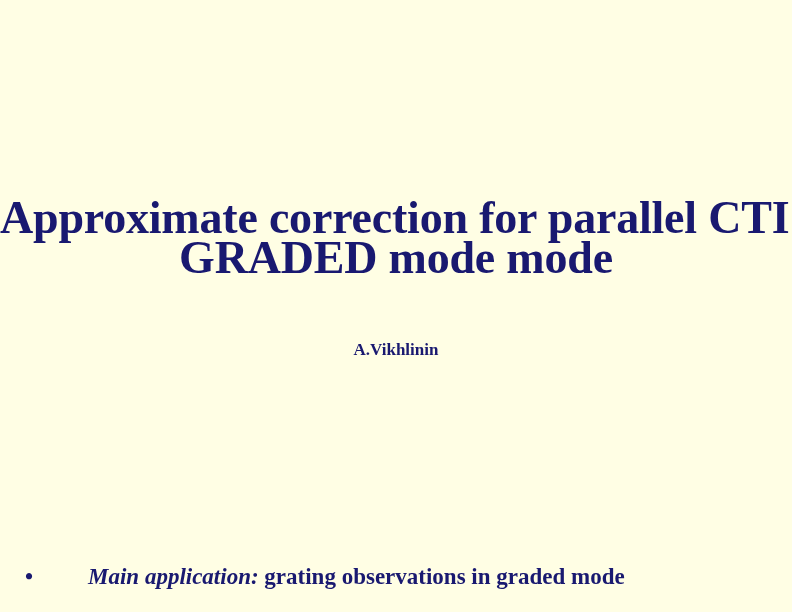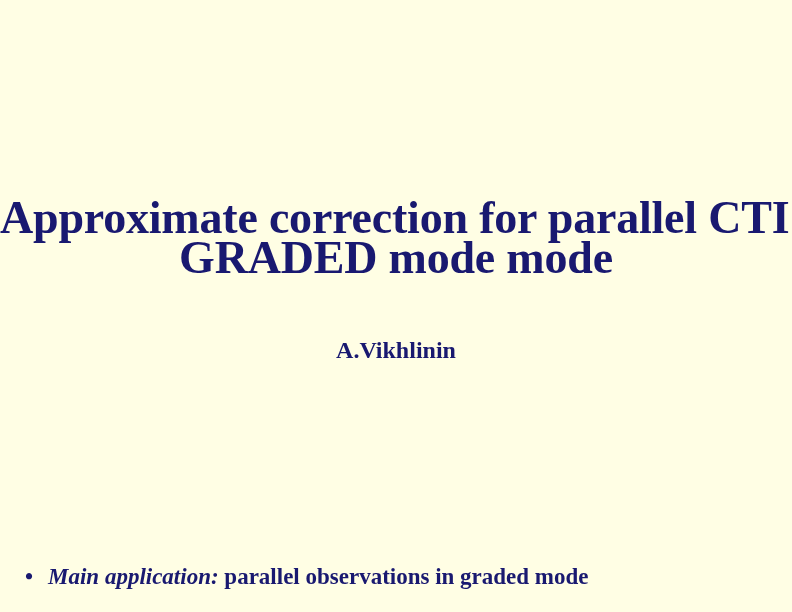--- a/index.html
+++ b/index.html
@@ -54,21 +54,21 @@
     top: 337px;
     width: 792px;
     text-align: center;
   }
   .slide-author {
     margin: 0;
     padding: 0;
     color: #191970;
     font-family: "Liberation Serif", "DejaVu Serif", serif;
     font-weight: bold;
-    font-size: 24px;
+    font-size: 17px;
     line-height: 26px;
     white-space: nowrap;
   }
 
   
   #bullet-block {
     position: absolute;
     left: 0;
     top: 562px;
     width: 792px;
@@ -92,20 +92,21 @@
     position: absolute;
     left: 25px;
     top: 0;
     font-size: 23px;
     line-height: 30px;
     color: #191970;
   }
   .bullet-lead {
     font-style: italic;
     font-weight: bold;
+    margin-left: 40px;
   }
   .bullet-rest {
     font-style: normal;
     font-weight: bold;
   }
 </style>
 </head>
 <body style="background: rgb(255, 254, 228);">
 
 <div id="slide" style="background: rgb(255, 254, 228);">
@@ -117,18 +118,18 @@
     </h1>
   </div>
 
   <div id="author-block">
     <p class="slide-author" style="color: rgb(25, 25, 112);">A.Vikhlinin</p>
   </div>
 
   <div id="bullet-block">
     <ul class="bullet-list">
       <li class="bullet-item" style="color: rgb(25, 25, 112);">
-        <span class="bullet-marker" style="color: rgb(25, 25, 112);">•</span><span class="bullet-lead">Main application:</span><span class="bullet-rest"> parallel observations in graded mode</span>
+        <span class="bullet-marker" style="color: rgb(25, 25, 112);">•</span><span class="bullet-lead">Main application:</span><span class="bullet-rest"> grating observations in graded mode</span>
       </li>
     </ul>
   </div>
 
 </div>
 
 </body></html>

